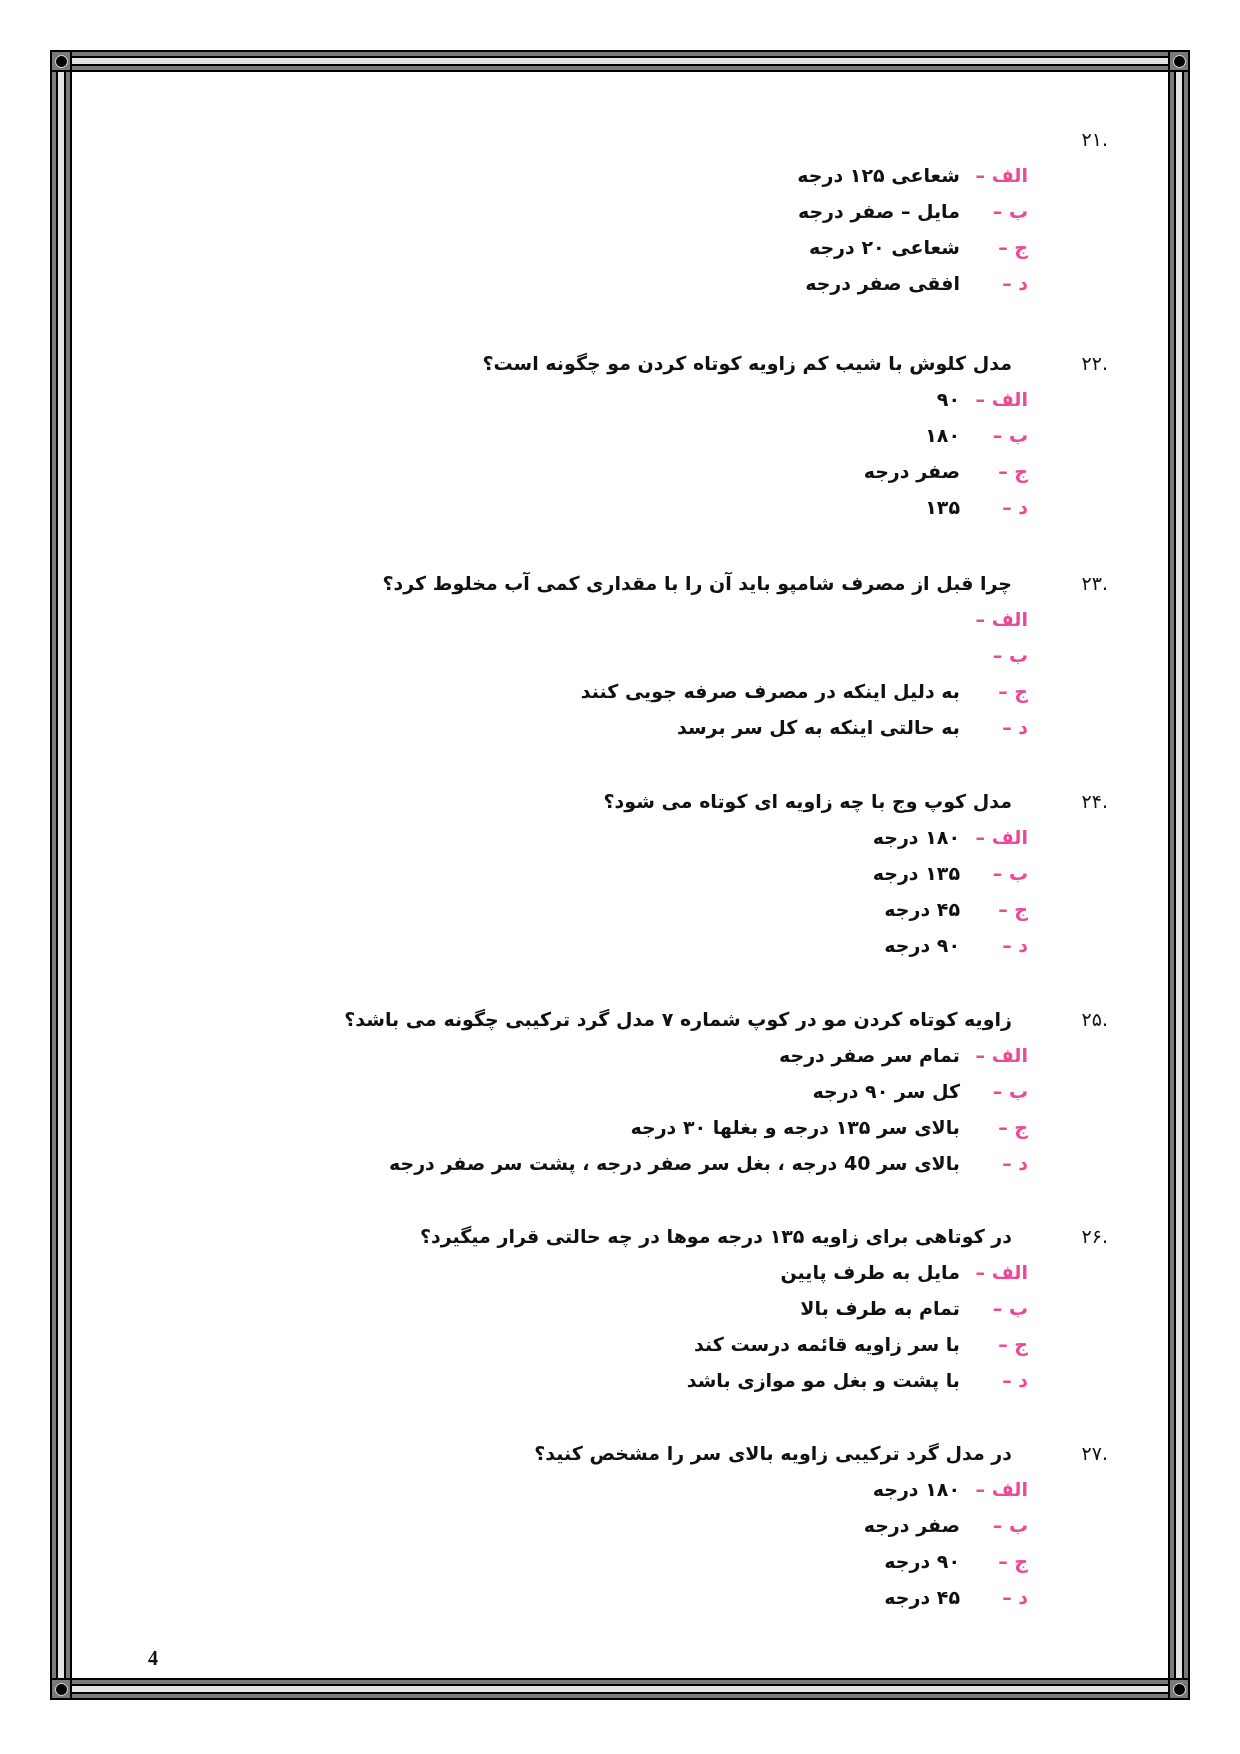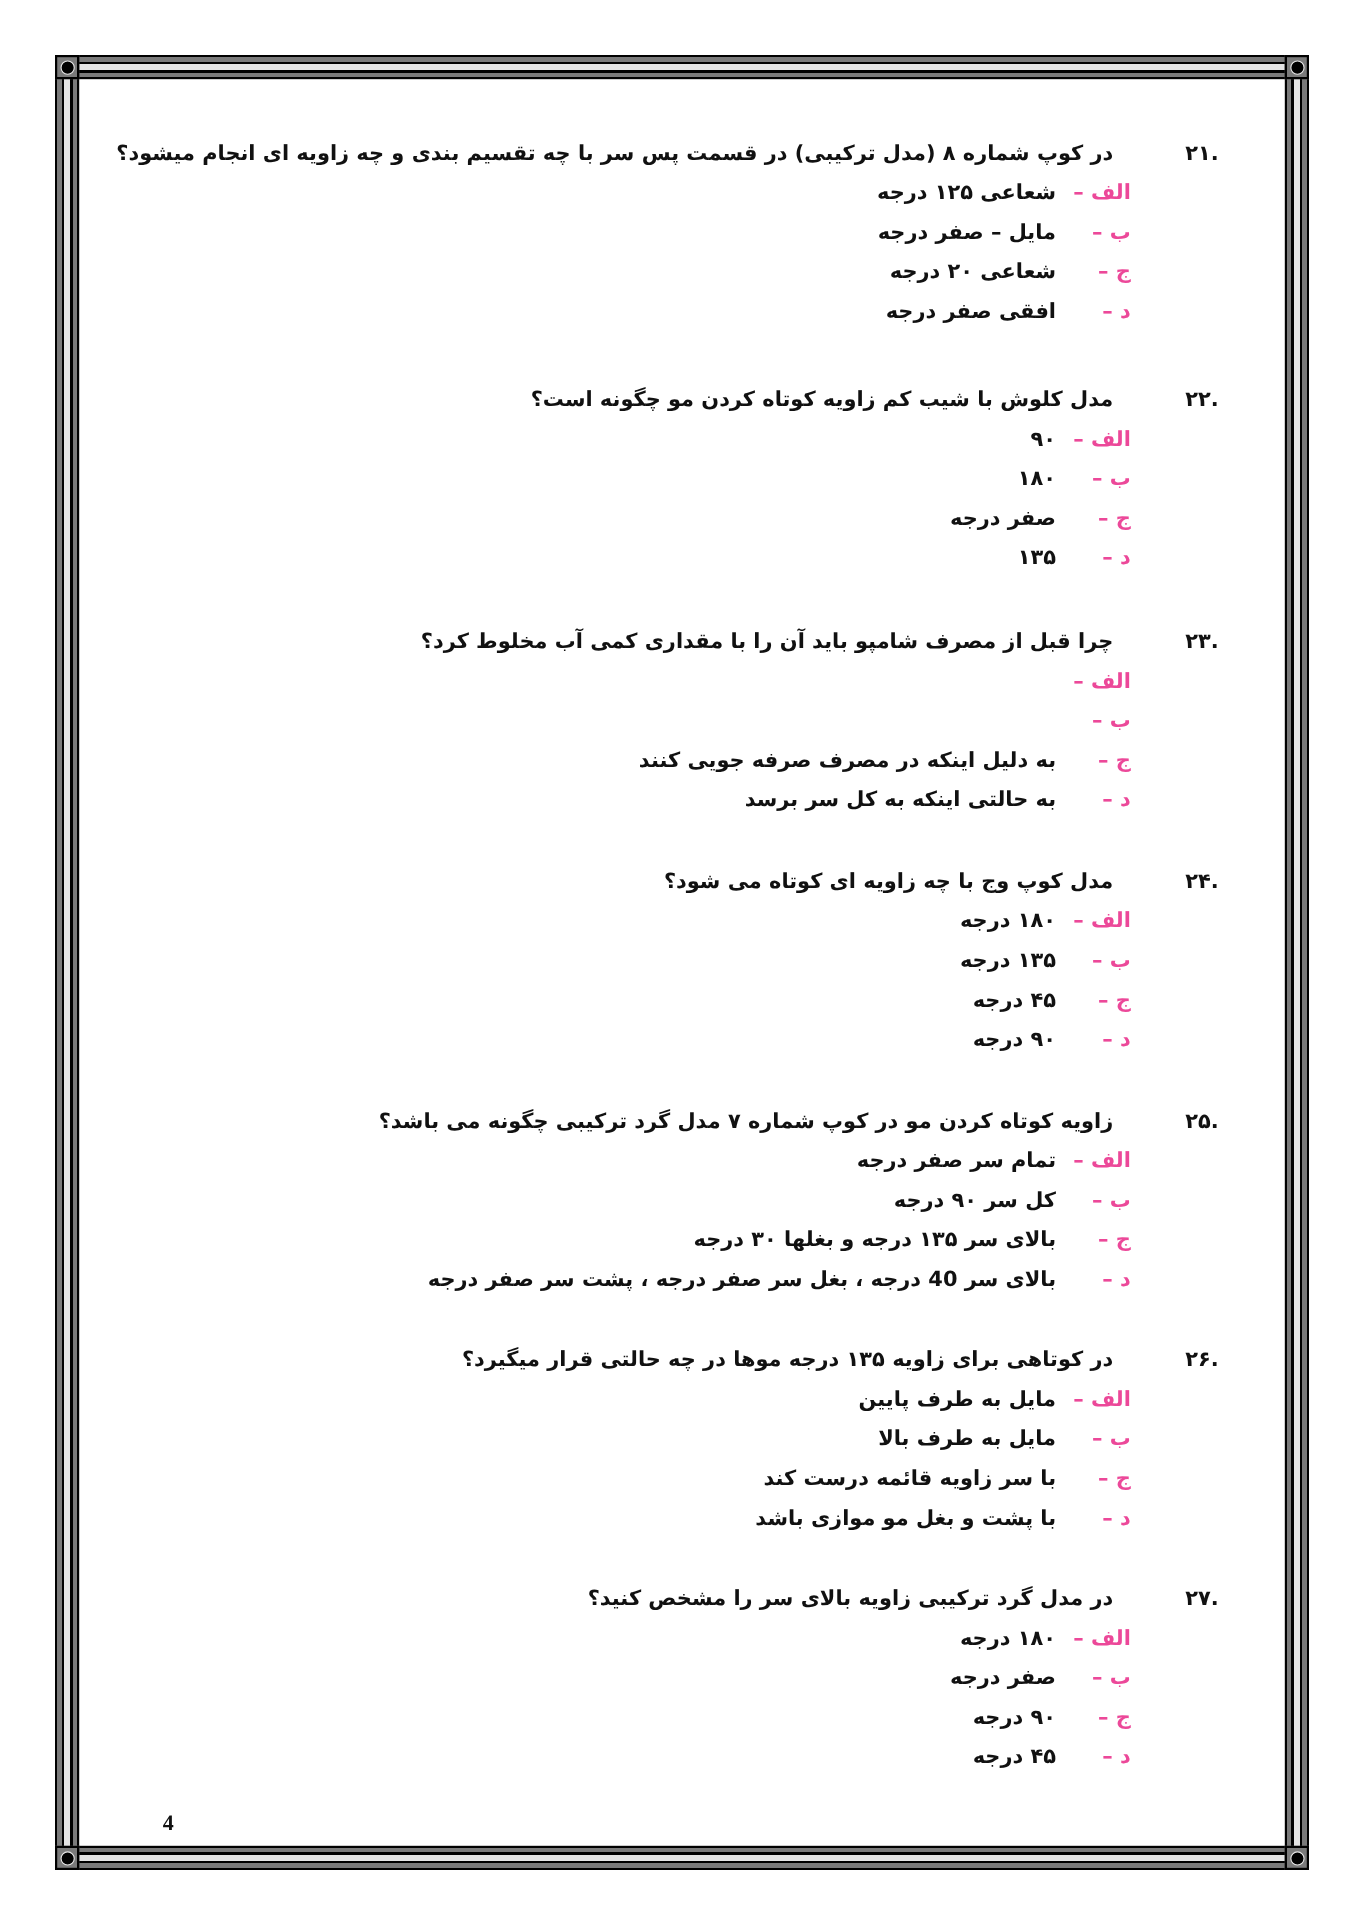--- a/index.html
+++ b/index.html
@@ -11,21 +11,21 @@
     .bar-v { top: 0; bottom: 0; width: 22px;
       background: linear-gradient(to right, #000 0 2px, #7a7a7a 2px 6px, #000 6px 8px, #e4e4e4 8px 14px, #000 14px 16px, #7a7a7a 16px 20px, #000 20px 22px); }
     .bar-top { top: 0; } .bar-bottom { bottom: 0; } .bar-left { left: 0; } .bar-right { right: 0; }
     .corner { position: absolute; width: 22px; height: 22px; background: #7a7a7a; border: 2px solid #000; box-sizing: border-box; display: flex; align-items: center; justify-content: center; z-index: 2; }
     .corner .dot { width: 13px; height: 13px; border-radius: 50%; background: #000; border: 1.5px solid #e8e8e8; box-sizing: border-box; }
     .c-tl { left: 0; top: 0; } .c-tr { right: 0; top: 0; } .c-bl { left: 0; bottom: 0; } .c-br { right: 0; bottom: 0; }
 
     .content { position: absolute; left: 0; top: 0; width: 1240px; height: 1754px; direction: rtl; }
     .question { position: absolute; right: 0; left: 0; }
     .q-head { position: relative; height: 36px; }
-    .q-num { position: absolute; right: 132px; top: 0; font-weight: bold; font-size: 19px; color: #111; }
+    .q-num { position: absolute; right: 132px; top: 0; font-weight: normal; font-size: 19px; color: #111; }
     .q-text { position: absolute; right: 228px; top: 0; font-weight: bold; font-size: 19px; color: #111; white-space: nowrap; }
     .opt { position: relative; height: 36px; }
     .opt-label { position: absolute; right: 212px; top: 0; font-weight: bold; font-size: 19px; color: #ec4899; white-space: nowrap; }
     .opt-text { position: absolute; right: 280px; top: 0; font-weight: bold; font-size: 19px; color: #111; white-space: nowrap; }
     .page-number { position: absolute; left: 148px; top: 1647px; font-family: "Liberation Serif", serif; font-weight: bold; font-size: 20px; color: #111; }
   </style>
 </head>
 <body>
 
 <div class="frame">
@@ -45,21 +45,20 @@
   <div class="corner c-br">
       <div class="dot"></div>
     </div>
 </div>
 
 <div class="content">
 
   <div class="question" style="top:128px;">
     <div class="q-head">
       <span class="q-num">.۲۱</span>
-      <span class="q-text">در کوپ شماره ۸ (مدل ترکیبی) در قسمت پس سر با چه تقسیم بندی و چه زاویه ای انجام میشود؟</span>
     </div>
     <div class="opt">
         <span class="opt-label">الف –</span>
         <span class="opt-text">شعاعی ۱۲۵ درجه</span>
       </div>
     <div class="opt">
         <span class="opt-label">ب –</span>
         <span class="opt-text">مایل – صفر درجه</span>
       </div>
     <div class="opt">
@@ -166,21 +165,21 @@
     <div class="q-head">
       <span class="q-num">.۲۶</span>
       <span class="q-text">در کوتاهی برای زاویه ۱۳۵ درجه موها در چه حالتی قرار میگیرد؟</span>
     </div>
     <div class="opt">
         <span class="opt-label">الف –</span>
         <span class="opt-text">مایل به طرف پایین</span>
       </div>
     <div class="opt">
         <span class="opt-label">ب –</span>
-        <span class="opt-text">مایل به طرف بالا</span>
+        <span class="opt-text">تمام به طرف بالا</span>
       </div>
     <div class="opt">
         <span class="opt-label">ج –</span>
         <span class="opt-text">با سر زاویه قائمه درست کند</span>
       </div>
     <div class="opt">
         <span class="opt-label">د –</span>
         <span class="opt-text">با پشت و بغل مو موازی باشد</span>
       </div>
   </div>

